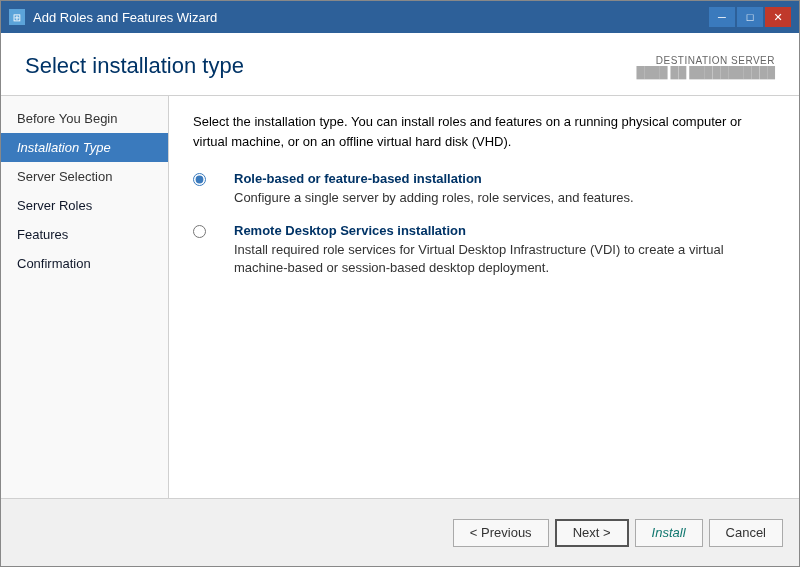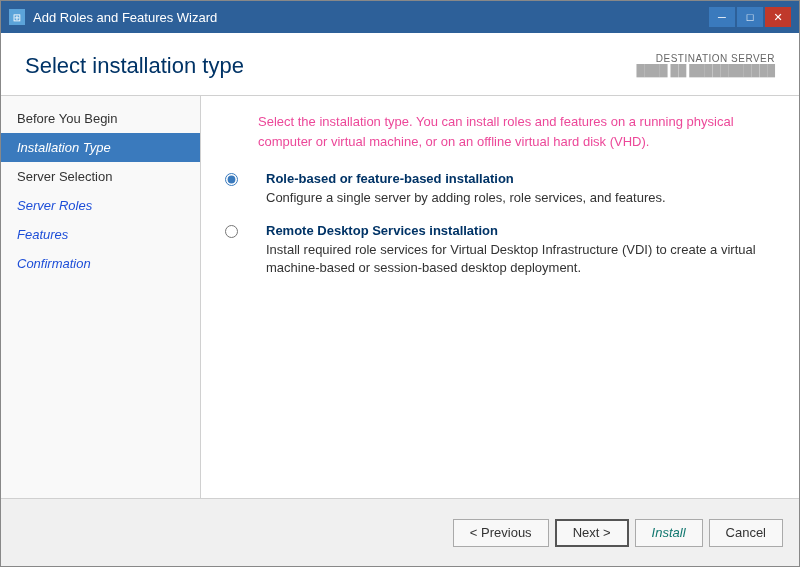--- a/index.html
+++ b/index.html
@@ -74,21 +74,21 @@
     }
     .title-btn.close { background: #c0392b; }
 
     
     .header {
       background: #fff;
       padding: 20px 24px 16px 24px;
       border-bottom: 1px solid #d0d0d0;
       display: flex;
       justify-content: space-between;
-      align-items: flex-start;
+      align-items: center;
       flex-shrink: 0;
     }
 
     .page-title {
       font-size: 22px;
       font-weight: 300;
       color: #003366;
     }
 
     .destination-info {
@@ -111,60 +111,58 @@
 
     
     .body-area {
       display: flex;
       flex: 1;
       overflow: hidden;
     }
 
     
     .sidebar {
-      width: 200px;
+      width: 168px;
       background: #f9f9f9;
       border-right: 1px solid #d0d0d0;
       padding: 8px 0;
       flex-shrink: 0;
     }
 
     .sidebar-item {
       padding: 7px 16px;
       font-size: 13px;
       color: #333;
       cursor: pointer;
     }
 
     .sidebar-item.active {
       background: #3a7abd;
       color: white;
       font-style: italic;
     }
 
     .sidebar-item.disabled {
-      color: #1d4ed8;
+      color: #0f172a;
       cursor: default;
-      font-style: italic;
     }
 
     
     .content-pane {
       flex: 1;
       padding: 16px 24px;
       overflow-y: auto;
       background: #fff;
     }
 
     .intro-text {
       font-size: 13px;
-      color: #ec4899;
+      color: #000000;
       line-height: 1.5;
       margin-bottom: 20px;
-      margin-left: 33px;
     }
 
     .option-group {
       display: flex;
       flex-direction: column;
       gap: 16px;
     }
 
     .radio-option {
       display: flex;

